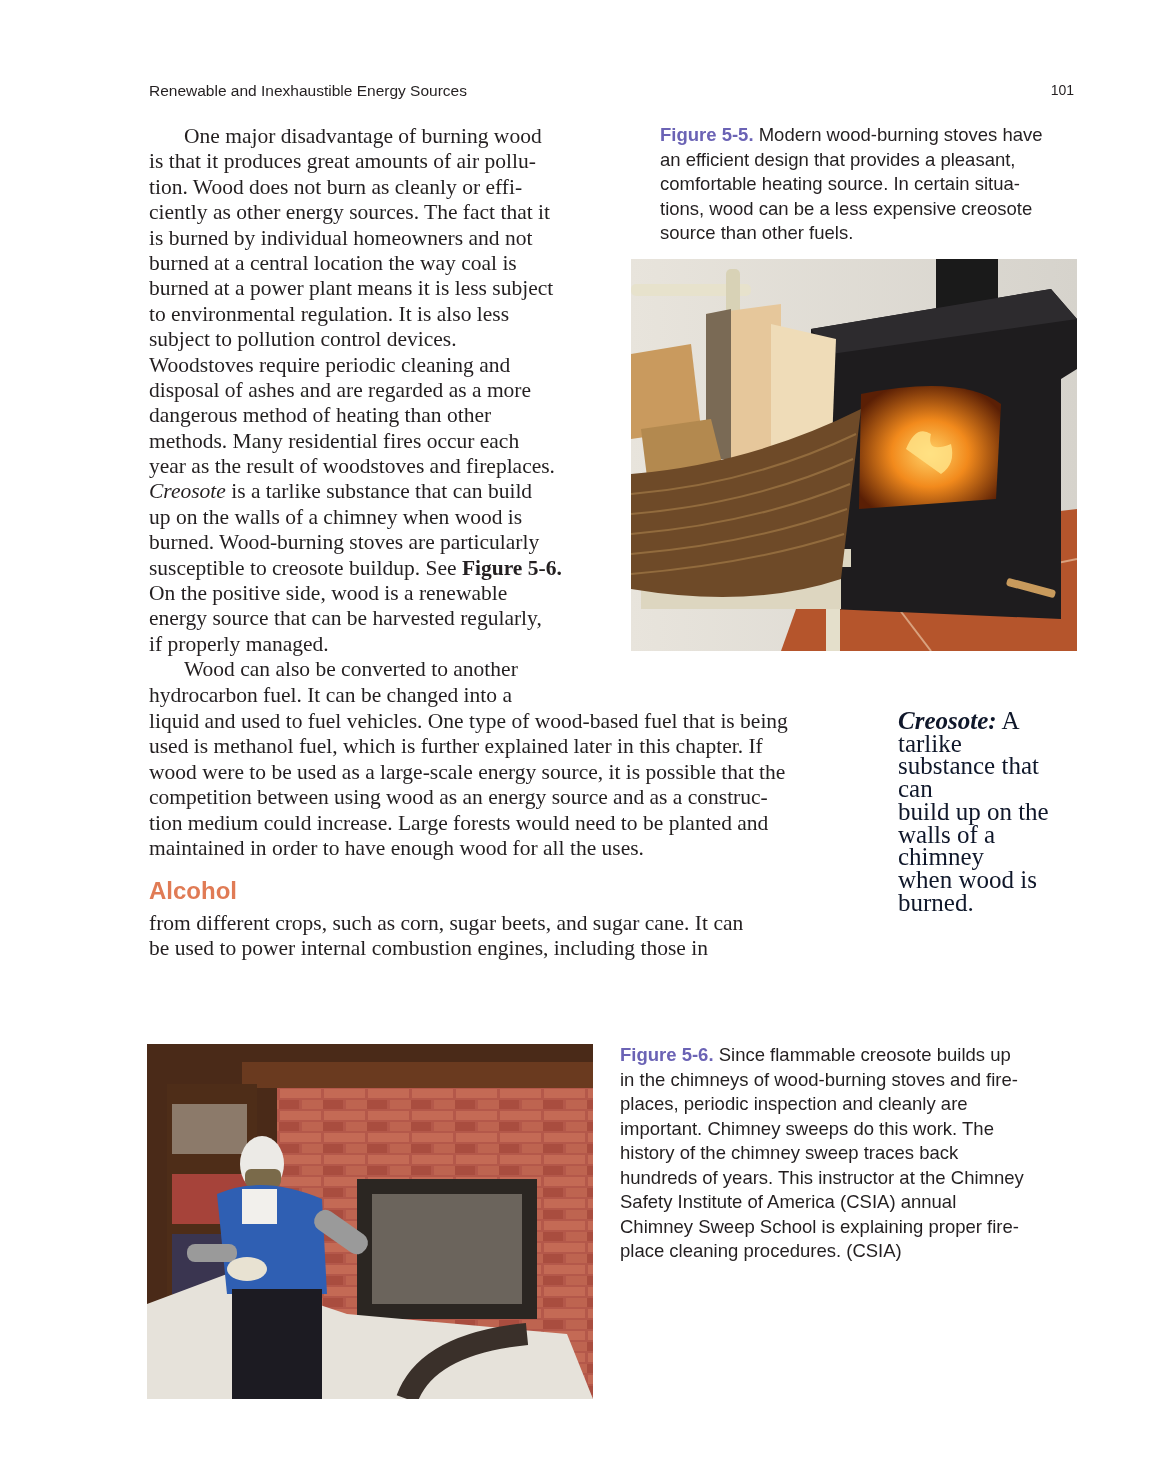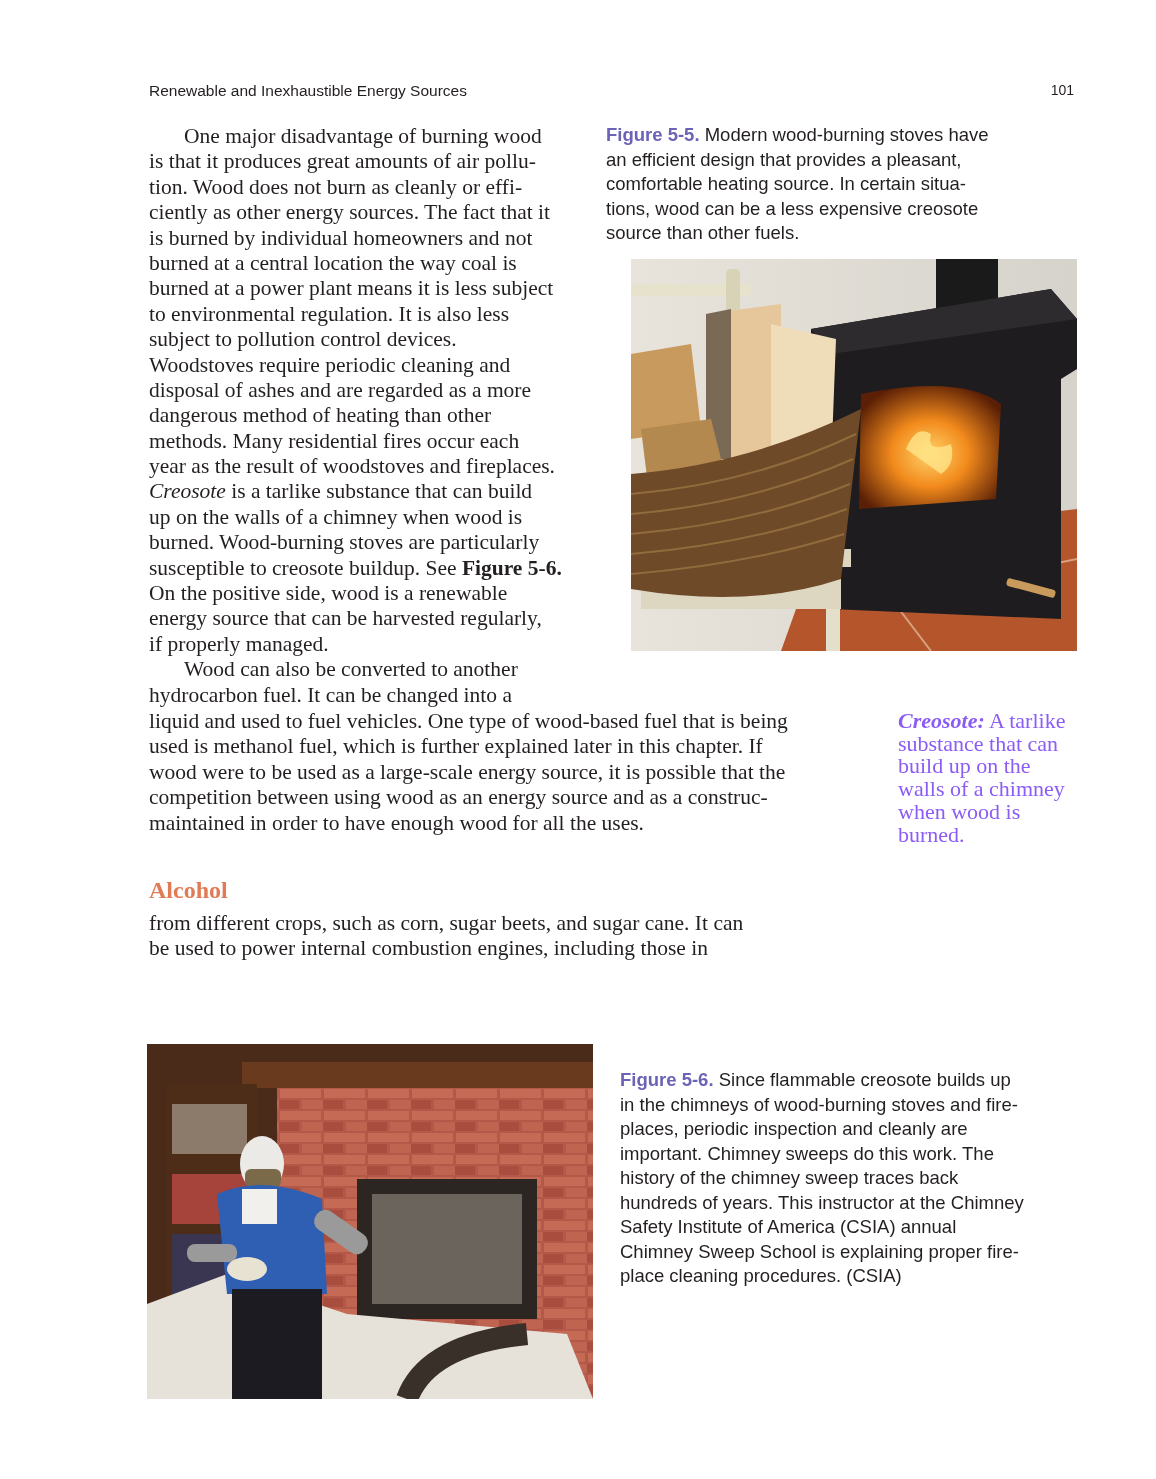--- a/index.html
+++ b/index.html
@@ -6,28 +6,28 @@
   body { width: 1156px; height: 1479px; position: relative; overflow: hidden; color: #231f20; }
   .abs { position: absolute; }
   .running-head { left: 149px; top: 82px; font-family: "Liberation Sans", sans-serif; font-size: 15.5px; color: #231f20; text-align: right; }
   .page-num { left: 1030px; top: 82px; width: 44px; text-align: right; font-family: "Liberation Sans", sans-serif; font-size: 14px; }
   .line { white-space: nowrap; display: block; height: 25.4px; }
   .indent { padding-left: 35px; }
   .col-left { left: 149px; top: 124px; width: 460px; font-family: "Liberation Serif", serif; font-size: 21.5px; line-height: 25.45px; }
   .col-wide { left: 149px; top: 709px; width: 720px; font-family: "Liberation Serif", serif; font-size: 21.5px; line-height: 25.45px; }
   .caption { font-family: "Liberation Sans", sans-serif; font-size: 18.5px; line-height: 24.5px; color: #231f20; }
   .fig-label { color: #6b63b5; font-weight: bold; }
-  .cap-5-5 { left: 606px; top: 123px; width: 450px; }
-  .cap-5-6 { left: 620px; top: 1068px; width: 460px; }
+  .cap-5-5 { left: 660px; top: 123px; width: 450px; }
+  .cap-5-6 { left: 620px; top: 1043px; width: 460px; }
   .photo { overflow: hidden; }
   .photo-stove { left: 631px; top: 259px; width: 446px; height: 392px; background: #d8d4cc; }
   .photo-sweep { left: 147px; top: 1044px; width: 446px; height: 355px; background: #6b3a22; }
-  .margin-note { left: 898px; top: 710px; width: 180px; font-family: "Liberation Serif", serif; font-size: 22px; line-height: 22.7px; color: #8b5cf6; }
+  .margin-note { left: 898px; top: 710px; width: 180px; font-family: "Liberation Serif", serif; font-size: 25px; line-height: 22.7px; color: #0f172a; }
   .margin-note .term { font-style: italic; font-weight: bold; }
-  .heading { left: 149px; top: 877px; font-family: Liberation Serif, serif; font-weight: bold; font-size: 24px; color: #e07b55; }
+  .heading { left: 149px; top: 877px; font-family: Liberation Sans, sans-serif; font-weight: bold; font-size: 24px; color: #e07b55; }
   .col-alcohol { left: 149px; top: 911px; width: 720px; font-family: "Liberation Serif", serif; font-size: 21.5px; line-height: 25.45px; }
   b.ref { font-weight: bold; }
   i.term { font-style: italic; font-weight: normal; }
 </style>
 </head>
 <body>
 
 <div class="abs running-head">Renewable and Inexhaustible Energy Sources</div>
 <div class="abs page-num">101</div>
 
@@ -55,20 +55,21 @@
   <span class="line">if properly managed.</span>
   <span class="line indent">Wood can also be converted to another</span>
   <span class="line">hydrocarbon fuel. It can be changed into a</span>
 </div>
 
 <div class="abs col-wide">
   <span class="line">liquid and used to fuel vehicles. One type of wood-based fuel that is being</span>
   <span class="line">used is methanol fuel, which is further explained later in this chapter. If</span>
   <span class="line">wood were to be used as a large-scale energy source, it is possible that the</span>
   <span class="line">competition between using wood as an energy source and as a construc-</span>
+  <span class="line">tion medium could increase. Large forests would need to be planted and</span>
   <span class="line">maintained in order to have enough wood for all the uses.</span>
 </div>
 
 <div class="abs caption cap-5-5">
   <div class="line" style="height:24.5px"><span class="fig-label">Figure 5-5.</span><span> Modern wood-burning stoves have</span></div>
   <div class="line" style="height:24.5px">an efficient design that provides a pleasant,</div>
   <div class="line" style="height:24.5px">comfortable heating source. In certain situa-</div>
   <div class="line" style="height:24.5px">tions, wood can be a less expensive creosote</div>
   <div class="line" style="height:24.5px">source than other fuels.</div>
 </div>

